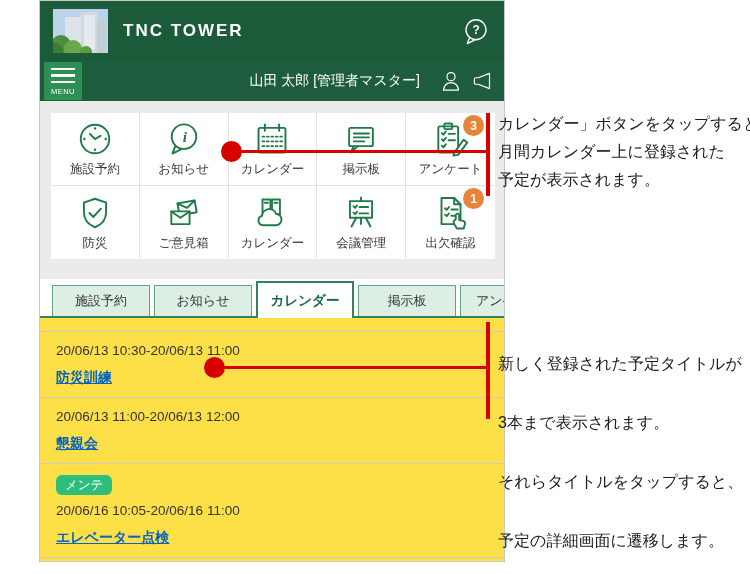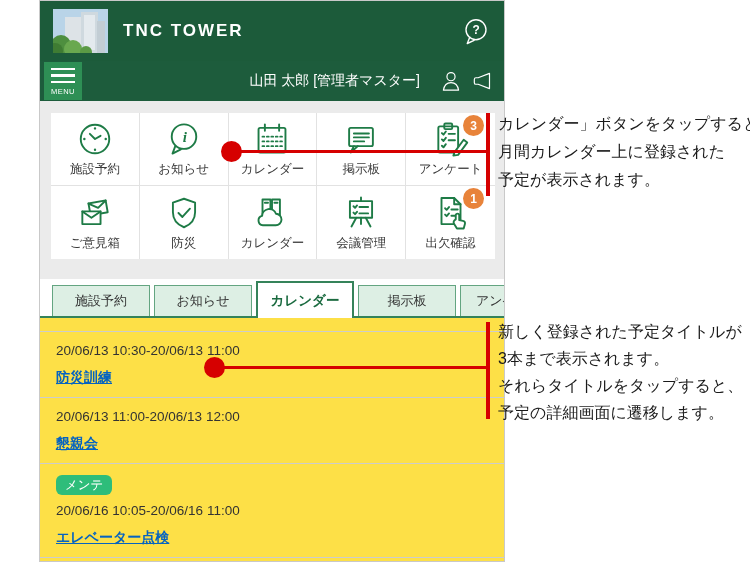--- a/index.html
+++ b/index.html
@@ -53,21 +53,21 @@
   .event .evt-link { display:inline-block; margin-top:9px; color:#0563c1; font-weight:bold;
                      font-size:14px; line-height:18px; text-decoration:underline; cursor:pointer; }
   .tag { display:inline-block; background:#2ebd7a; color:#fff; font-size:12.5px;
          line-height:20px; padding:0 9px; margin-bottom:8px;border-radius:6px; }
 
   
   .ann { position:absolute; color:#1a1a1a; font-size:16px; }
   .ann div { line-height:28px; white-space:nowrap; }
   .ann-1 { left:498px; top:110px; }
   .ann-2 { left:498px; top:318px; }
-  .ann-2 div { line-height:27px; }
+  .ann-2 div { line-height:27px;margin-top:32px; }
   .redbar { position:absolute; width:4px; background:#d60000; }
   .redbar-1 { left:486px; top:113px; height:83px; }
   .redbar-2 { left:486px; top:322px; height:97px; }
   .conn { position:absolute; height:3px; background:#d60000; z-index:5; }
   .conn-1 { left:236px; top:150px; width:250px; }
   .conn-2 { left:218px; top:366px; width:268px; }
   .dot { position:absolute; width:21px; height:21px; border-radius:50%; background:#d60000; z-index:6; }
   .dot-1 { left:221px; top:141px; }
   .dot-2 { left:204px; top:357px; }
 
@@ -177,39 +177,39 @@
           <path d="M28.5 40.5l11.5-15.5 4.5 3.5-11.5 15.5-6 1z" fill="#fff"></path>
             </g>
         </svg>
         <span class="badge">3</span>
         <span class="lbl">アンケート</span>
       </div>
 
       <div class="cell">
         <svg width="38" height="38" viewBox="0 0 48 48">
           <g class="g-ic">
+              <path d="M24 6l14 5v12c0 10-6.5 16-14 19-7.5-3-14-9-14-19V11z"></path>
+          <path d="M17 24l5 5 9.5-10.5"></path>
+            </g>
+        </svg>
+        <span class="lbl">防災</span>
+      </div>
+
+      <div class="cell">
+        <svg width="38" height="38" viewBox="0 0 48 48">
+          <g class="g-ic">
             <g transform="rotate(-10 28 18)">
                 <rect x="17" y="10" width="22" height="15" fill="#fff"></rect>
                 <path d="M17 10l11 7.5L39 10"></path>
               </g>
             <rect x="8" y="22" width="23" height="16" fill="#fff"></rect>
               <path d="M8 22l11.5 8L31 22"></path>
           </g>
         </svg>
         <span class="lbl">ご意見箱</span>
-      </div>
-
-      <div class="cell">
-        <svg width="38" height="38" viewBox="0 0 48 48">
-          <g class="g-ic">
-              <path d="M24 6l14 5v12c0 10-6.5 16-14 19-7.5-3-14-9-14-19V11z"></path>
-          <path d="M17 24l5 5 9.5-10.5"></path>
-            </g>
-        </svg>
-        <span class="lbl">防災</span>
       </div>
 
       <div class="cell">
         <svg width="38" height="38" viewBox="0 0 48 48">
           <g class="g-ic">
               <rect x="12" y="7" width="10" height="22"></rect>
               <rect x="24" y="7" width="10" height="22"></rect>
           <path d="M15 11h4M27 11h4"></path>
           <path d="M12.5 39.5a6 6 0 0 1-1-11.8A9 9 0 0 1 29 25a6.5 6.5 0 0 1-.5 14.5z" fill="#fff"></path>
             </g>

